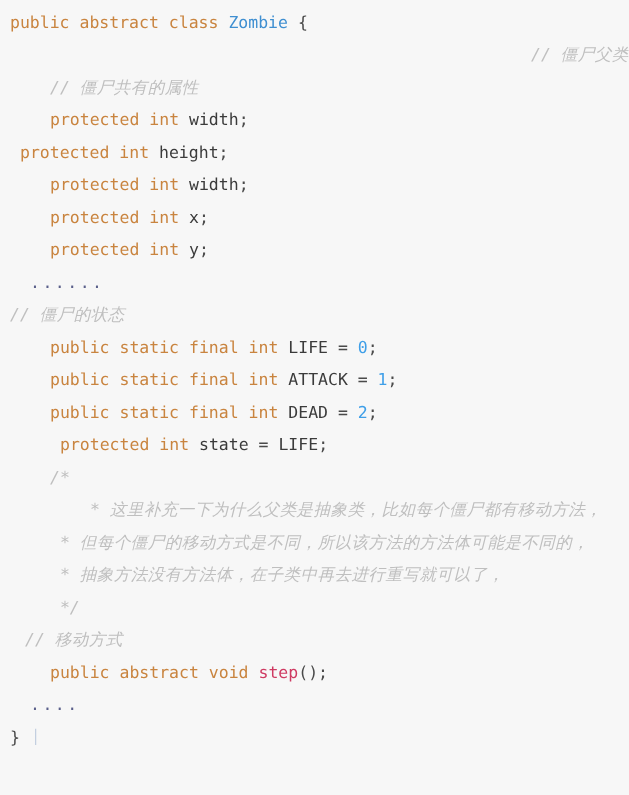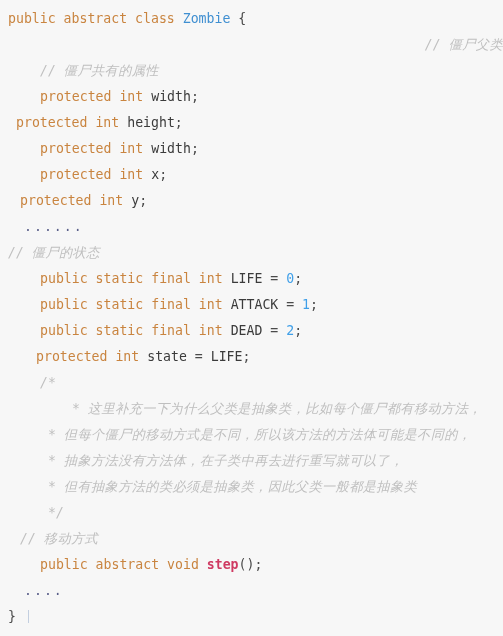--- a/index.html
+++ b/index.html
@@ -24,21 +24,21 @@
     height: 26px;
     padding-left: 8px;
     box-sizing: border-box;
   }
   
   .kw      { color: #c9843f; }
   .type    { color: #c9843f; }
   .cls     { color: #3f8fd1; }
   .plain   { color: #3b3b3b; }
   .num     { color: #3f9fe8; }
-  .fn      { color: #cf3a62; font-weight: bold; }
+  .fn      { color: #cf3a62; }
   .punct   { color: #4a4a4a; }
   .cmt     {
     color: #bfbfbf;
     font-style: italic;
   }
   .cmt-cn  {
     color: #bfbfbf;
     font-style: italic;
     font-family: "DejaVu Sans", "Liberation Sans", sans-serif;
     letter-spacing: 0.4px;
@@ -57,30 +57,29 @@
 <body>
 
 <div id="code-block">
     <div class="line" style="padding-left: 8px;"><span class="kw">public</span><span class="plain"> </span><span class="kw">abstract</span><span class="plain"> </span><span class="kw">class</span><span class="plain"> </span><span class="cls">Zombie</span><span class="punct"> {</span></div>
     <div class="line" style="padding-left: 40px; text-align: right;"><span class="cmt">// </span><span class="cmt-cn">僵尸父类</span></div>
     <div class="line" style="padding-left: 40px;"><span class="cmt">// </span><span class="cmt-cn">僵尸共有的属性</span></div>
     <div class="line" style="padding-left: 40px;"><span class="kw">protected</span><span class="plain"> </span><span class="type">int</span><span class="plain"> </span><span class="plain">width</span><span class="punct">;</span></div>
     <div class="line" style="padding-left: 16px;"><span class="kw">protected</span><span class="plain"> </span><span class="type">int</span><span class="plain"> </span><span class="plain">height</span><span class="punct">;</span></div>
     <div class="line" style="padding-left: 40px;"><span class="kw">protected</span><span class="plain"> </span><span class="type">int</span><span class="plain"> </span><span class="plain">width</span><span class="punct">;</span></div>
     <div class="line" style="padding-left: 40px;"><span class="kw">protected</span><span class="plain"> </span><span class="type">int</span><span class="plain"> </span><span class="plain">x</span><span class="punct">;</span></div>
-    <div class="line" style="padding-left: 20px;"><span class="kw">protected</span><span class="plain"> </span><span class="type">int</span><span class="plain"> </span><span class="plain">y</span><span class="punct">;</span></div>
+    <div class="line" style="padding-left: 40px;"><span class="kw">protected</span><span class="plain"> </span><span class="type">int</span><span class="plain"> </span><span class="plain">y</span><span class="punct">;</span></div>
     <div class="line" style="padding-left: 24px;"><span class="dots">......</span></div>
     <div class="line" style=""><span class="cmt">// </span><span class="cmt-cn">僵尸的状态</span></div>
     <div class="line" style="padding-left: 40px;"><span class="kw">public</span><span class="plain"> </span><span class="kw">static</span><span class="plain"> </span><span class="kw">final</span><span class="plain"> </span><span class="type">int</span><span class="plain"> </span><span class="plain">LIFE</span><span class="punct"> = </span><span class="num">0</span><span class="punct">;</span></div>
     <div class="line" style="padding-left: 40px;"><span class="kw">public</span><span class="plain"> </span><span class="kw">static</span><span class="plain"> </span><span class="kw">final</span><span class="plain"> </span><span class="type">int</span><span class="plain"> </span><span class="plain">ATTACK</span><span class="punct"> = </span><span class="num">1</span><span class="punct">;</span></div>
     <div class="line" style="padding-left: 40px;"><span class="kw">public</span><span class="plain"> </span><span class="kw">static</span><span class="plain"> </span><span class="kw">final</span><span class="plain"> </span><span class="type">int</span><span class="plain"> </span><span class="plain">DEAD</span><span class="punct"> = </span><span class="num">2</span><span class="punct">;</span></div>
-    <div class="line" style="padding-left: 36px;"><span class="kw">protected</span><span class="plain"> </span><span class="type">int</span><span class="plain"> </span><span class="plain">state</span><span class="punct"> = </span><span class="plain">LIFE</span><span class="punct">;</span></div>
+    <div class="line" style="padding-left: 48px;"><span class="kw">protected</span><span class="plain"> </span><span class="type">int</span><span class="plain"> </span><span class="plain">state</span><span class="punct"> = </span><span class="plain">LIFE</span><span class="punct">;</span></div>
     <div class="line" style="padding-left: 40px;"><span class="cmt">/*</span></div>
     <div class="line" style="padding-left: 64px;"><span class="cmt"> * </span><span class="cmt-cn">这里补充一下为什么父类是抽象类，比如每个僵尸都有移动方法，</span></div>
     <div class="line" style="padding-left: 40px;"><span class="cmt"> * </span><span class="cmt-cn">但每个僵尸的移动方式是不同，所以该方法的方法体可能是不同的，</span></div>
     <div class="line" style="padding-left: 40px;"><span class="cmt"> * </span><span class="cmt-cn">抽象方法没有方法体，在子类中再去进行重写就可以了，</span></div>
-    <div class="line" style="padding-left: 40px;"><span class="cmt"> * </span><span class="cmt-cn">但有抽象方法的类必须是抽象类，因此父类一般都是抽象类</span></div>
     <div class="line" style="padding-left: 40px;"><span class="cmt"> */</span></div>
     <div class="line" style="padding-left: 20px;"><span class="cmt">// </span><span class="cmt-cn">移动方式</span></div>
     <div class="line" style="padding-left: 40px;"><span class="kw">public</span><span class="plain"> </span><span class="kw">abstract</span><span class="plain"> </span><span class="kw">void</span><span class="plain"> </span><span class="fn">step</span><span class="punct">();</span></div>
     <div class="line" style="padding-left: 24px;"><span class="dots">....</span></div>
     <div class="line" style="padding-left: 8px;"><span class="punct">}</span><span class="caret"></span></div>
   </div>
 
 </body></html>

